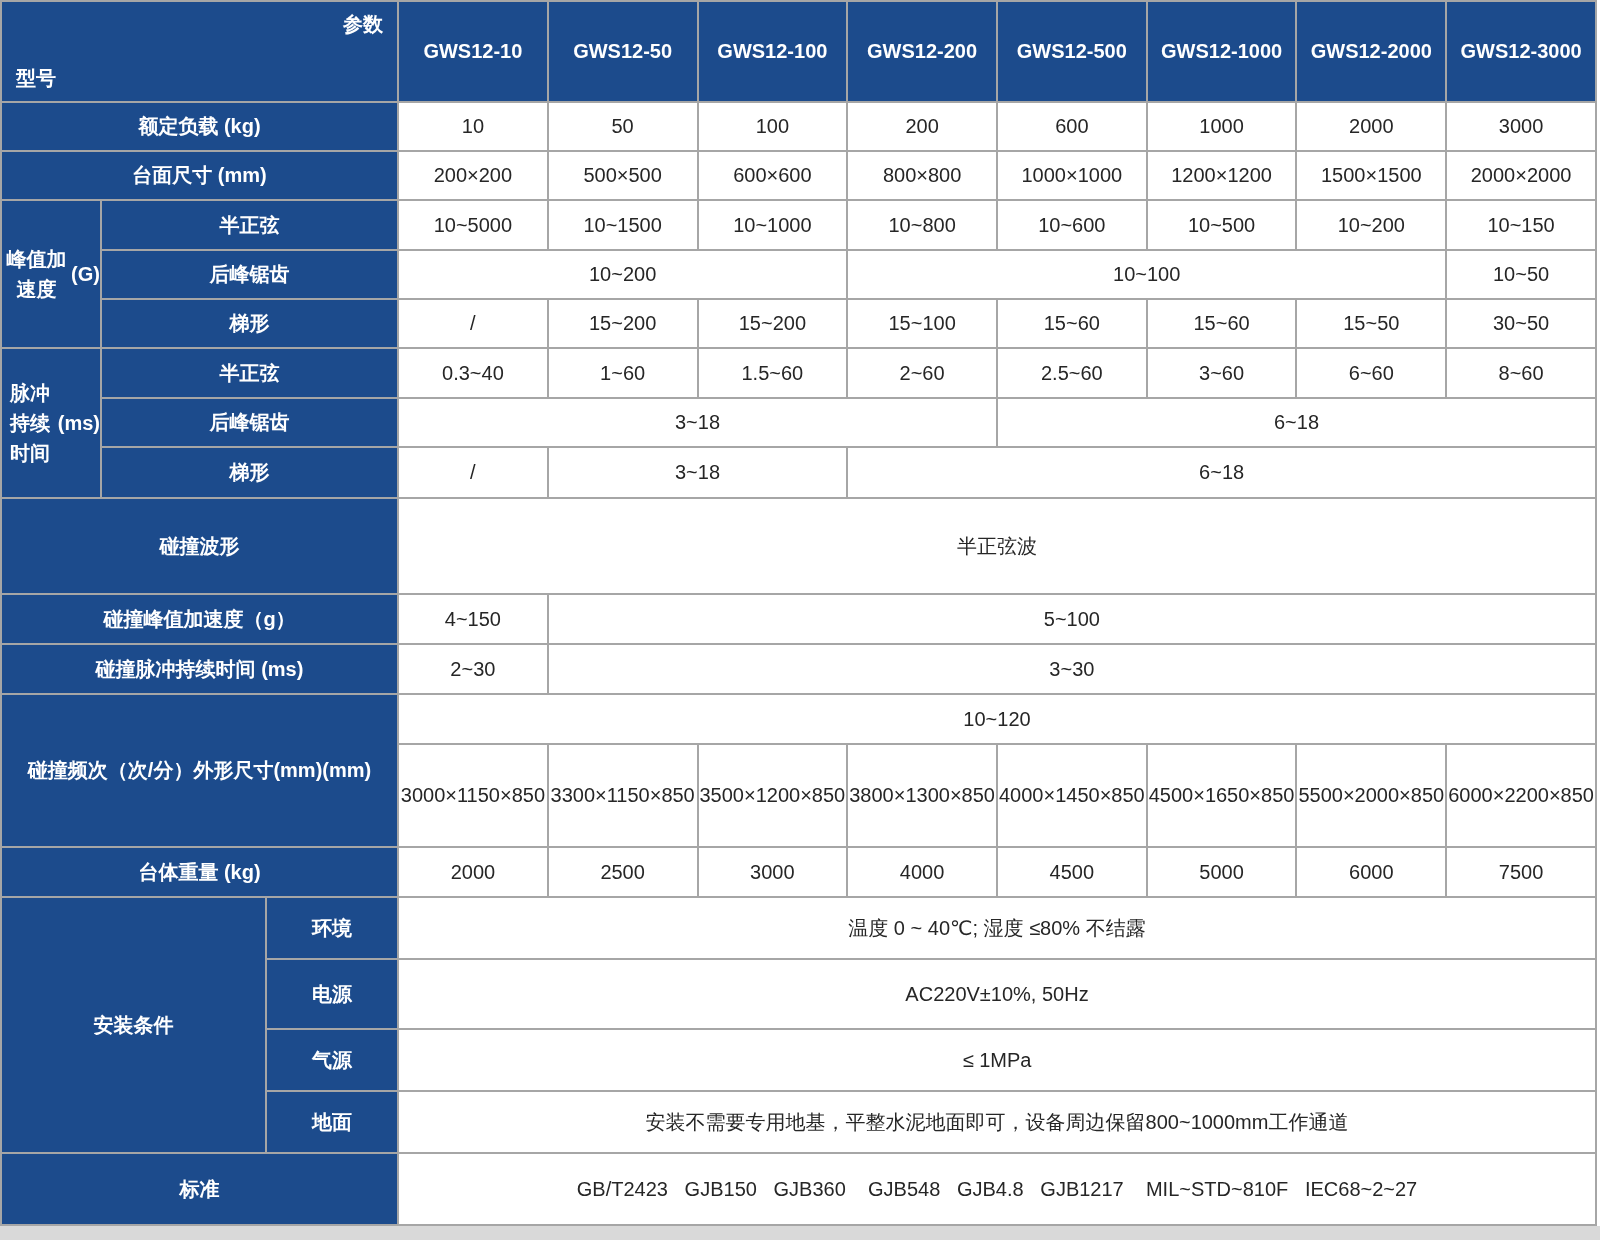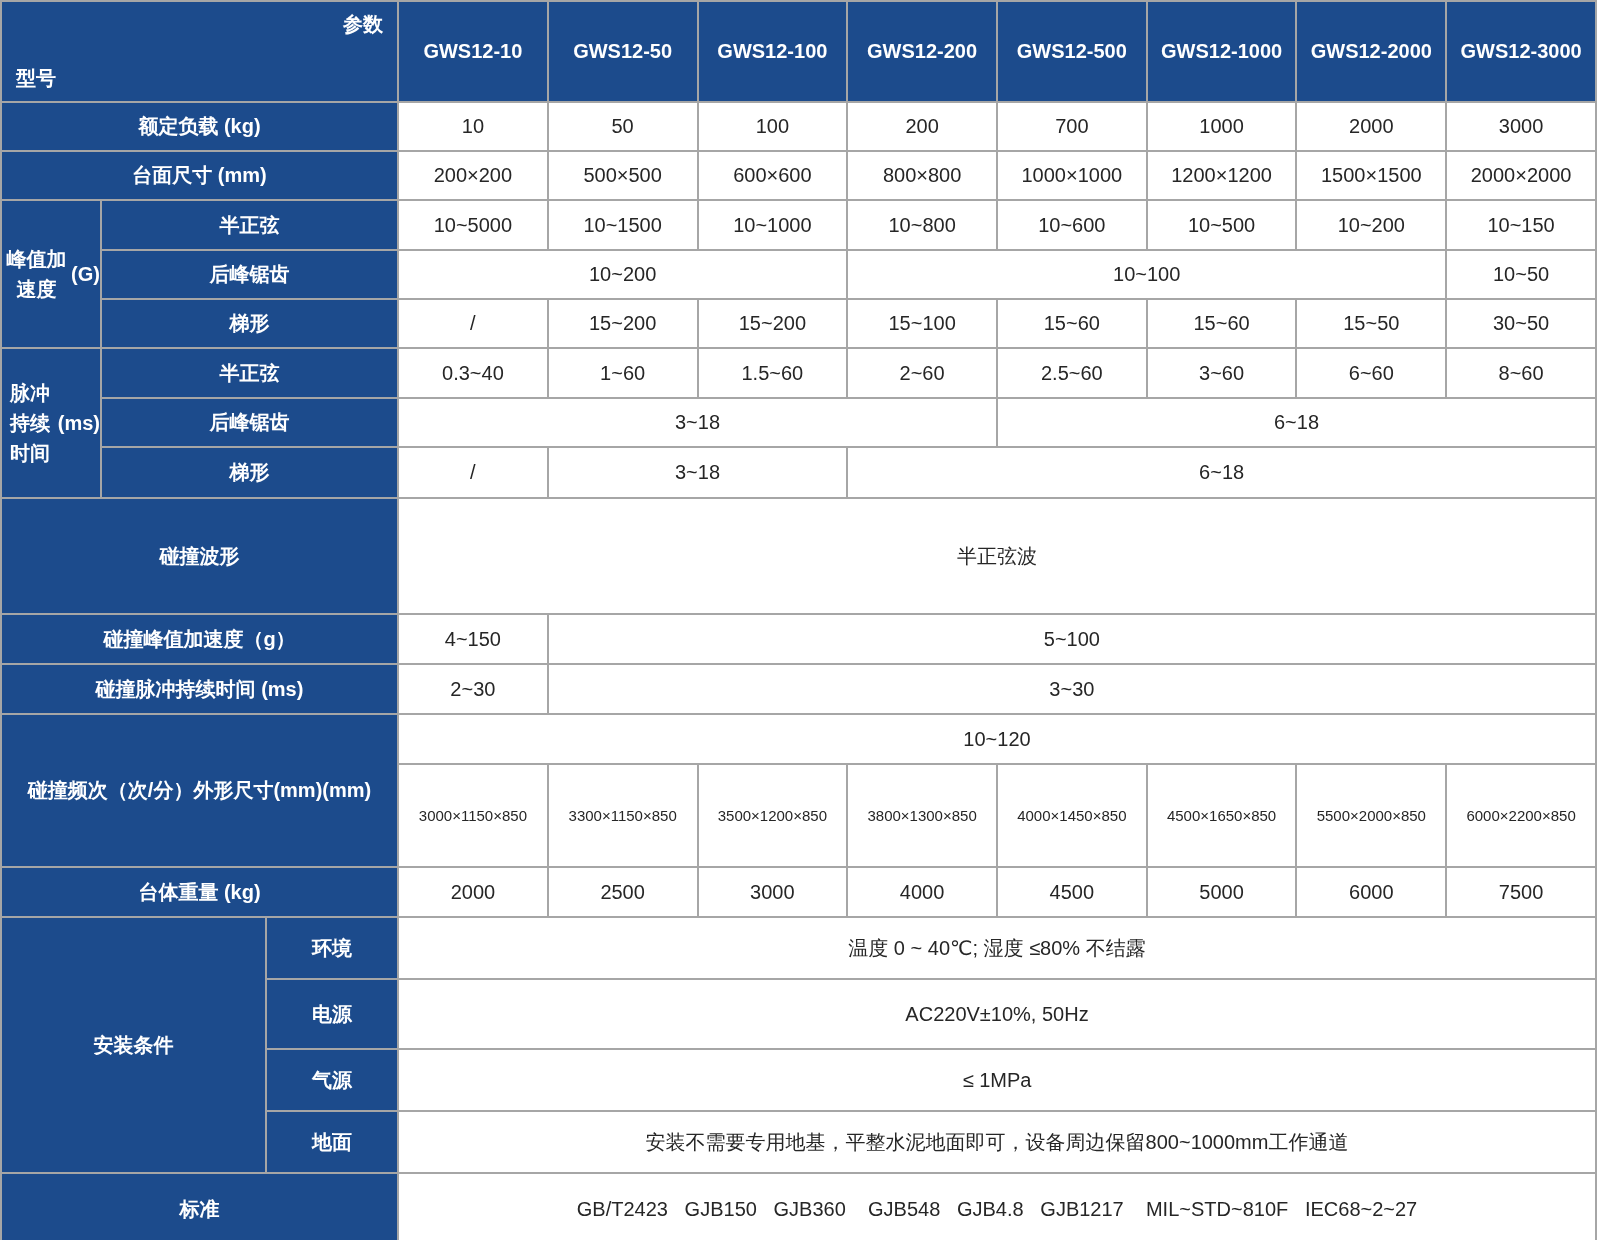--- a/index.html
+++ b/index.html
@@ -42,21 +42,21 @@
     font-weight:bold;
     font-size:20px;
   }
   
   td.d{
     background:var(--cell-white);
     color:var(--text-dark);
     font-size:20px;
     font-weight:normal;
   }
-  td.d.dim{font-size:15px;}
+  td.d.dim{font-size:20px;}
   td.d.pre{white-space:pre;margin-left:45px;}
   
   td.corner{
     background:var(--header-blue);
     color:var(--header-text);
     font-weight:bold;
     font-size:20px;
   }
   .corner-inner{
     height:97px;
@@ -111,21 +111,21 @@
     <td class="th">GWS12-2000</td>
     <td class="th">GWS12-3000</td>
   </tr>
 
   <tr style="height:49px">
     <td class="g" colspan="3">额定负载 (kg)</td>
     <td class="d">10</td>
     <td class="d">50</td>
     <td class="d">100</td>
     <td class="d">200</td>
-    <td class="d">700</td>
+    <td class="d">600</td>
     <td class="d">1000</td>
     <td class="d">2000</td>
     <td class="d">3000</td>
   </tr>
 
   <tr style="height:49px">
     <td class="g" colspan="3">台面尺寸 (mm)</td>
     <td class="d">200×200</td>
     <td class="d">500×500</td>
     <td class="d">600×600</td>
@@ -197,21 +197,21 @@
     <td class="d" colspan="4">6~18</td>
   </tr>
 
   <tr style="height:51px">
     <td class="g" colspan="2">梯形</td>
     <td class="d">/</td>
     <td class="d" colspan="2">3~18</td>
     <td class="d" colspan="5">6~18</td>
   </tr>
 
-  <tr style="height:116px">
+  <tr style="height:96px">
     <td class="g" colspan="3">碰撞波形</td>
     <td class="d" colspan="8">半正弦波</td>
   </tr>
 
   <tr style="height:50px">
     <td class="g" colspan="3">碰撞峰值加速度（g）</td>
     <td class="d">4~150</td>
     <td class="d" colspan="7">5~100</td>
   </tr>
 

